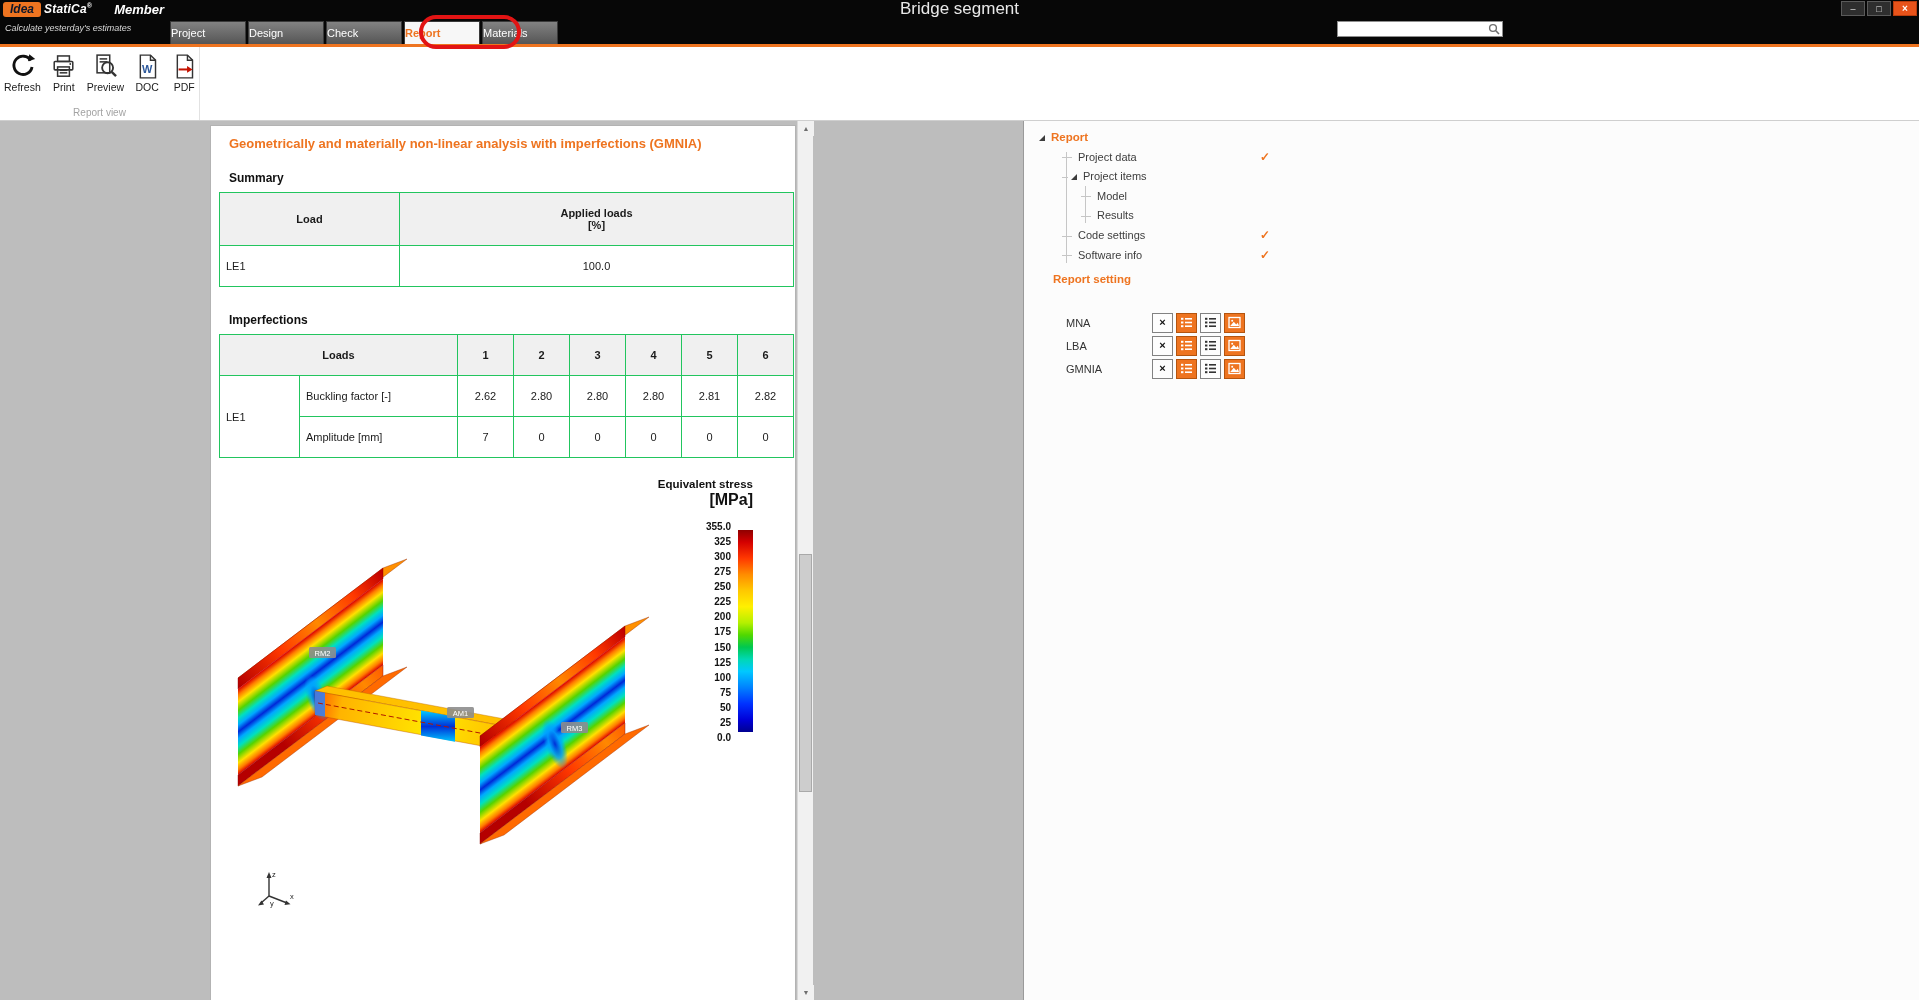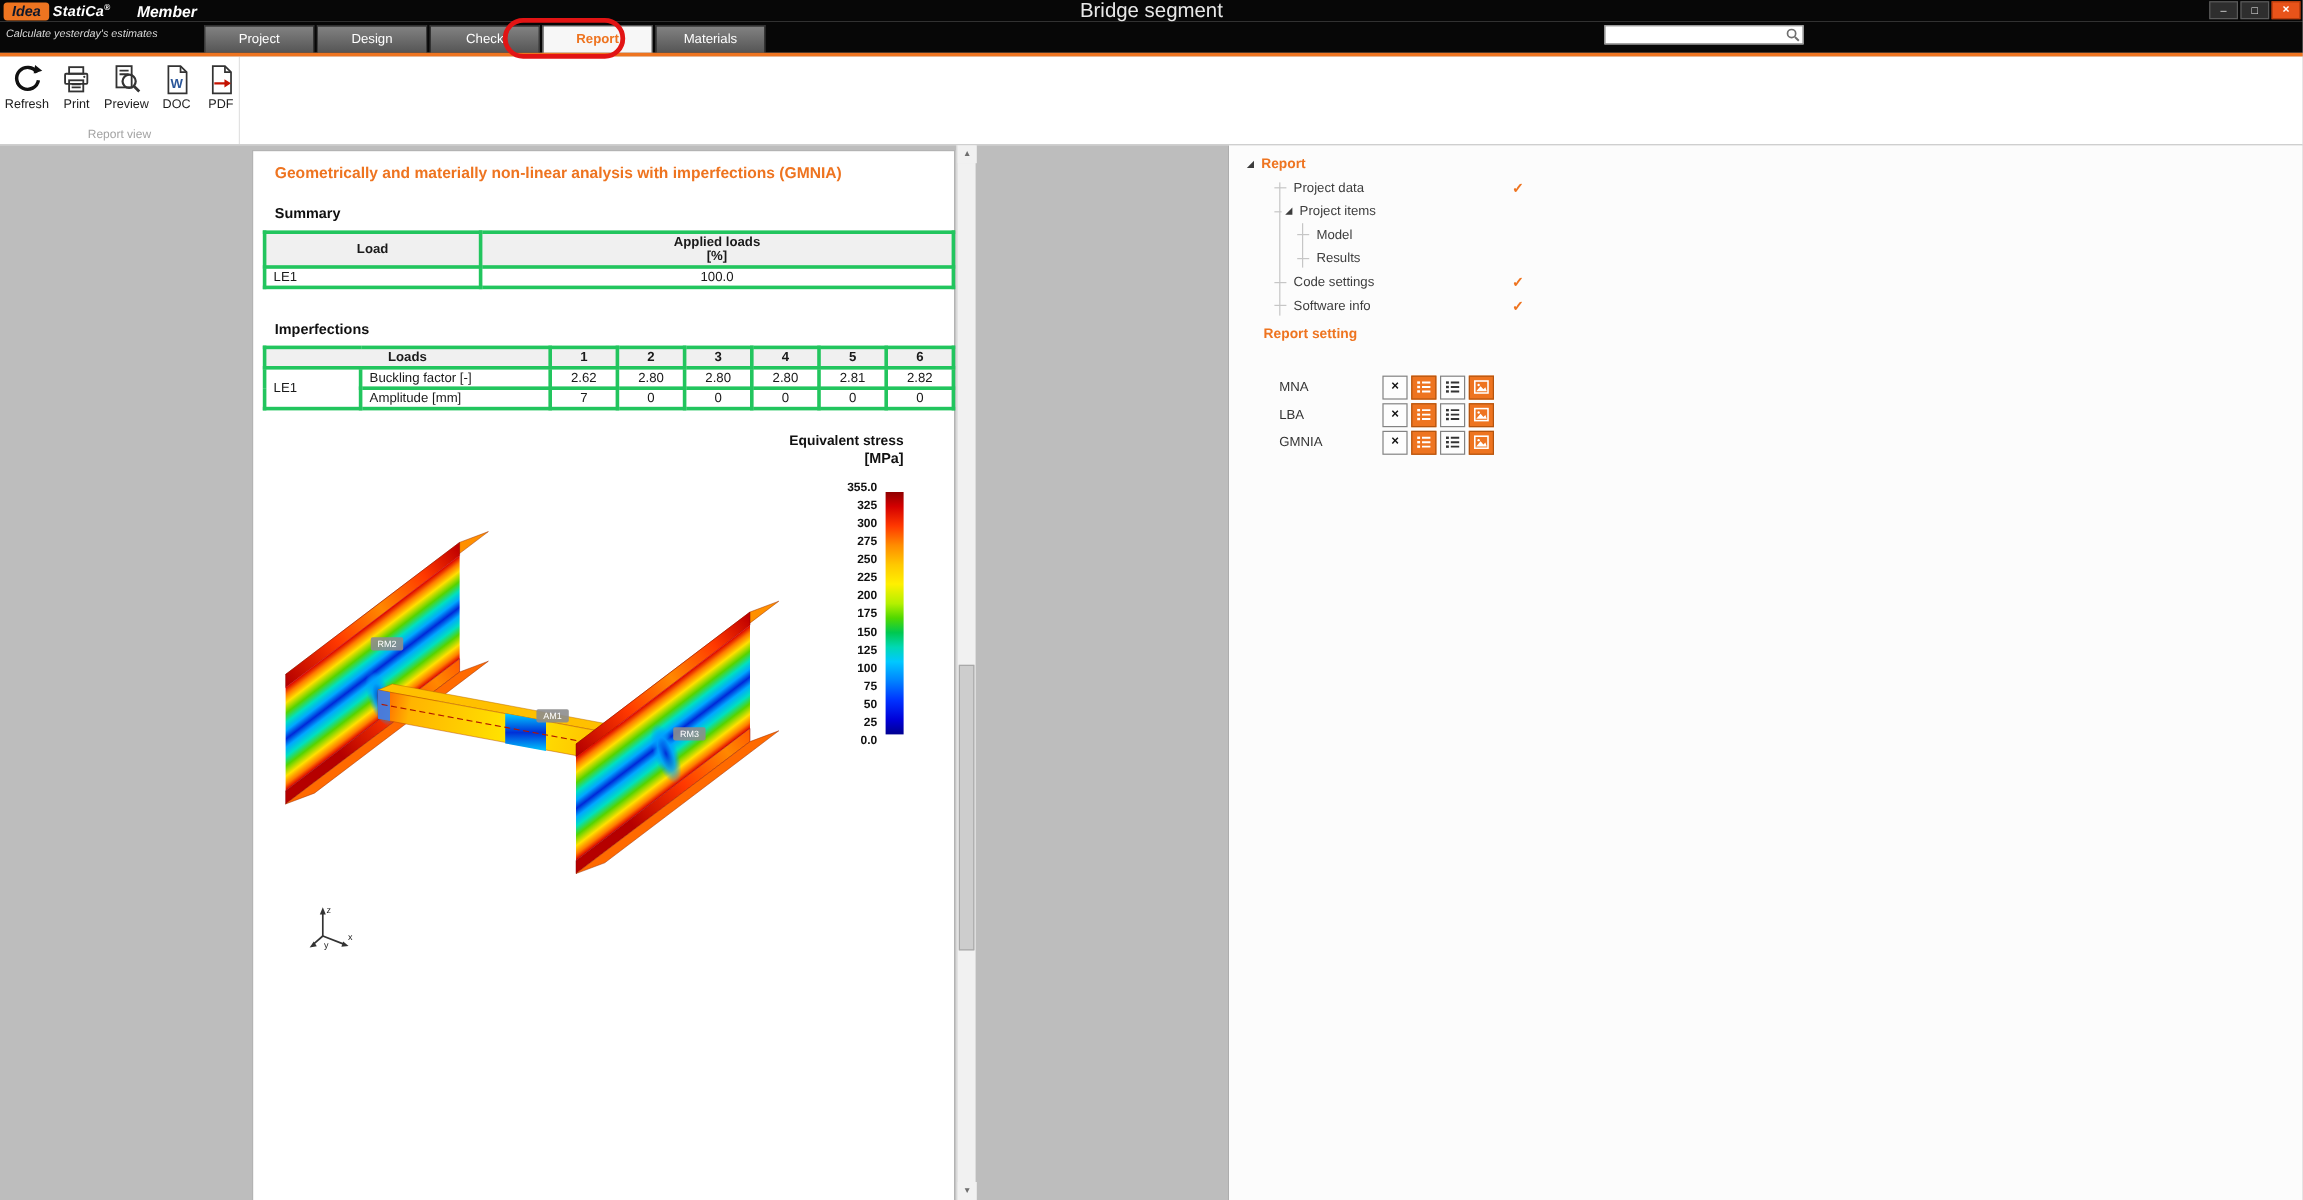--- a/index.html
+++ b/index.html
@@ -15,52 +15,52 @@
   .win-title { position:absolute; left:50%; transform:translateX(-50%); font-size:17px; color:#e8e8e8; }
   .win-controls { position:absolute; right:2px; top:1px; display:flex; }
   .wb { width:24px; height:15px; margin-left:2px; background:#2e2e2e; border:1px solid #5a5a5a; color:#e6e6e6; font-size:9px; line-height:12px; display:flex; align-items:center; justify-content:center; cursor:default; }
   .wb.close { background:#e8531a; border-color:#b93d0d; color:#fff; font-weight:bold; font-size:10px; }
 
   
   .menubar { position:absolute; left:0; top:18px; width:1919px; height:26px; background:#070707; z-index:9; }
   .tagline { position:absolute; left:5px; top:23px; color:#d9d9d9; font-size:9px; font-style:italic; z-index:11; }
   .accent-line { position:absolute; left:0; top:44px; width:1919px; height:3px; background:#ee7420; z-index:11; }
   .tabs { position:absolute; left:170px; top:21px; display:flex; gap:2px; z-index:11; }
-  .tab { width:92px; height:23px; line-height:23px; text-align:center; color:#fff; font-size:11px; background:linear-gradient(#828282,#555); border:1px solid #3a3a3a; border-bottom:none; cursor:default; }
+  .tab { width:76px; height:23px; line-height:23px; color:#fff; font-size:11px; background:linear-gradient(#828282,#555); border:1px solid #3a3a3a; border-bottom:none; cursor:default; }
   .tab.active { background:#f7f7f7; color:#ee7420; font-weight:bold; }
   .annotation { position:absolute; left:419px; top:15px; width:102px; height:34px; border:4px solid #e21414; border-radius:17px; z-index:40; pointer-events:none; }
   .search { position:absolute; left:1337px; top:21px; width:166px; height:16px; background:#fff; border:1px solid #8e8e8e; display:flex; align-items:center; z-index:11; }
   .search input { flex:1; border:none; outline:none; font-size:11px; padding:0 3px; height:12px; background:transparent; font-family:"Liberation Sans",sans-serif; }
   .search svg { margin-right:2px; }
 
   
   .ribbon { position:absolute; left:0; top:47px; width:1919px; height:74px; background:#fff; border-bottom:1px solid #cfcfcf; z-index:8; }
   .ribbon-group { position:absolute; left:0; top:0; width:200px; height:73px; border-right:1px solid #e2e2e2; }
   .ribbon-buttons { position:absolute; left:4px; top:6px; display:flex; gap:9px; }
   .ribbon-btn { display:flex; flex-direction:column; align-items:center; min-width:28px; font-size:10.5px; color:#1b1b1b; cursor:default; }
   .ribbon-btn svg { margin-bottom:1px; }
   .group-label { position:absolute; bottom:2px; width:100%; text-align:center; color:#a3a3a3; font-size:10px; }
 
   
   .viewer { position:absolute; left:0; top:121px; width:1023px; height:978px; background:#bdbdbd; }
   .page { position:absolute; left:210px; top:4px; width:586px; height:875px; background:#fff; border:1px solid #b3b3b3; border-bottom:none; padding:8px 14px 0 18px; }
   .page-title { color:#ee7420; font-weight:bold; font-size:13px; margin-top:2px; }
   .section-h { font-weight:bold; font-size:12px; color:#101010; margin-top:20px; }
   table.rpt { border-collapse:collapse; table-layout:fixed; width:574px; margin-left:-10px; margin-top:7px; font-size:11px; color:#1a1a1a; }
-  table.rpt th, table.rpt td { border:3px solid #22c55e; padding:1px 4px; text-align:center; height:15px;margin-top:48px; }
+  table.rpt th, table.rpt td { border:1px solid #22c55e; padding:14px 4px; text-align:center; height:15px;margin-top:48px; }
   table.rpt th { background:#f0f0f0; font-weight:bold; }
   table.rpt td.tl { text-align:left; padding-left:6px; }
   .hdr2 { line-height:12px; }
 
   
   .figure { position:relative; margin-top:16px; height:452px; }
   .model-svg { position:absolute; left:-4px; top:2px; }
   .legend { position:absolute; right:28px; top:4px; width:128px; text-align:right; }
   .legend-title { font-size:11.5px; font-weight:bold; color:#111; }
-  .legend-unit { font-size:12px; font-weight:bold; color:#111; margin-top:1px; }
+  .legend-unit { font-size:16px; font-weight:bold; color:#111; margin-top:1px; }
   .legend-body { display:flex; justify-content:flex-end; gap:7px; margin-top:12px; }
   .legend-labels { display:flex; flex-direction:column; justify-content:space-between; height:222px; font-size:10px; font-weight:bold; color:#111; }
   .legend-bar { width:15px; height:202px; margin-top:9px;
     background:linear-gradient(to bottom,
       #8f0000 0%, #d40000 6%, #ff3800 14%, #ff8c00 22%, #ffc800 30%, #fff000 38%,
       #b4f000 46%, #50d800 52%, #00c850 58%, #00d8b4 64%, #00c8ff 70%,
       #0082ff 78%, #0032ff 86%, #0000d8 94%, #000090 100%); }
   .triad { position:absolute; left:28px; top:392px; }
 
   

